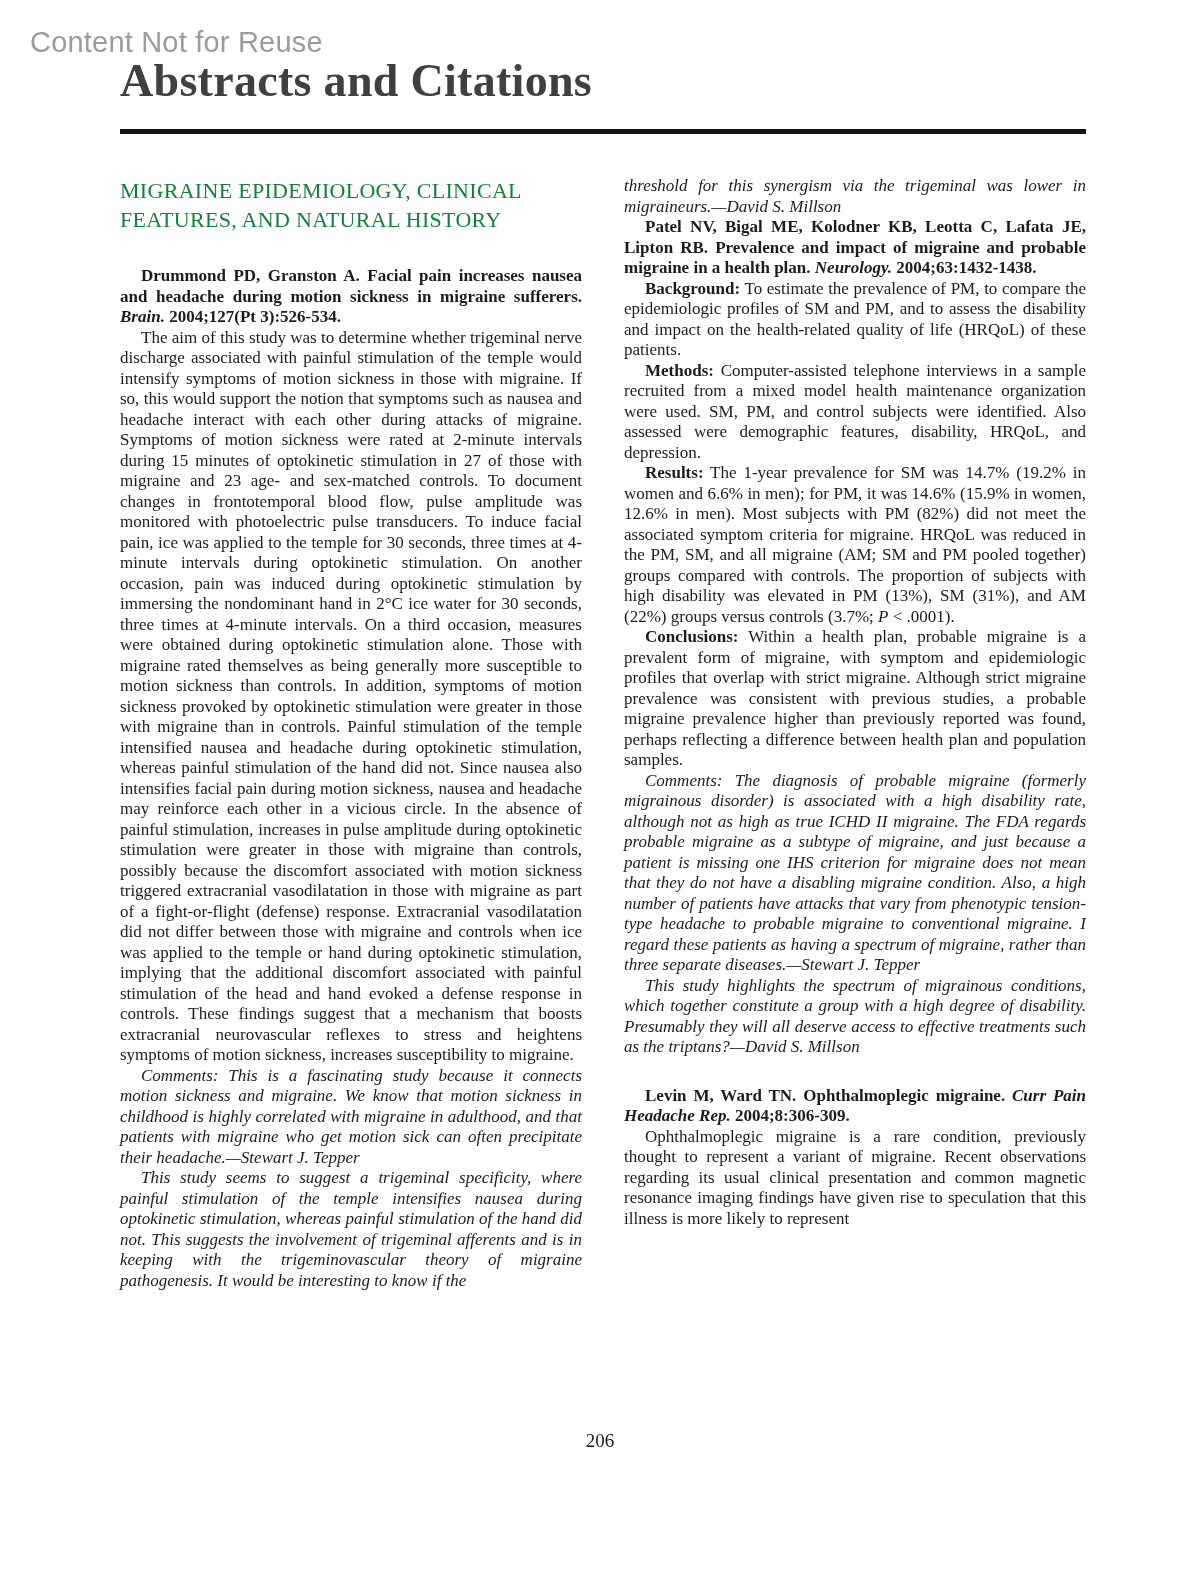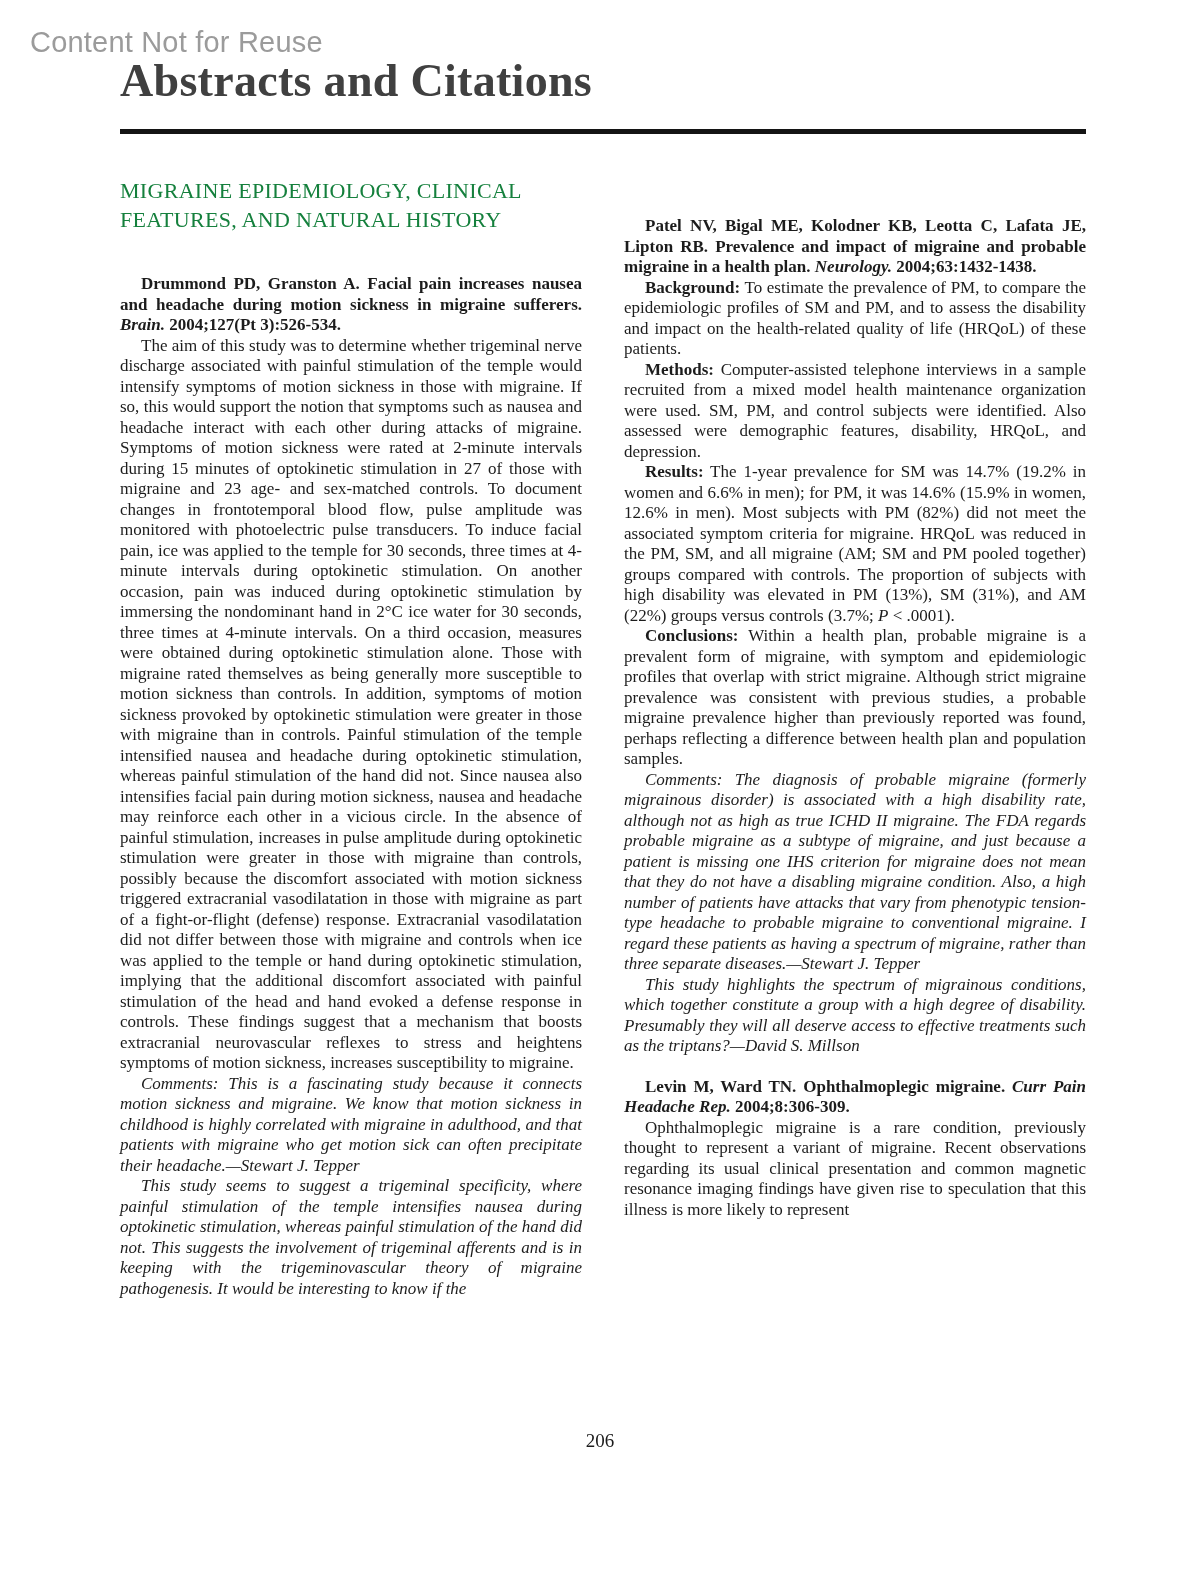--- a/index.html
+++ b/index.html
@@ -69,26 +69,26 @@
   }
   .sh-line { display: block; }
   p {
     margin: 0;
     font-size: 17px;
     line-height: 20.5px;
     text-align: justify;
     text-indent: 21px;
     color: #1c1c1c;
   }
-  .citation { font-weight: bold; margin-top: 40px; }
+  .citation { font-weight: bold; }
   .jrnl     { font-style: italic; }
   .comments { font-style: italic; }
   .no-indent { text-indent: 0; }
   .gap-lg { }
-  .gap-md { margin-top: 20px; }
+  .gap-md { margin-top: 28px; }
   .label  { font-weight: bold; }
   .ital   { font-style: italic; }
   .page-number {
     position: absolute;
     left: 0;
     top: 1430px;
     width: 1200px;
     text-align: center;
     font-size: 19px;
     color: #1c1c1c;
@@ -113,20 +113,21 @@
     <p class="citation"><span>Drummond PD, Granston A. Facial pain increases nausea and headache during motion sickness in migraine sufferers. </span><span class="jrnl">Brain.</span><span> 2004;127(Pt 3):526-534.</span></p>
 
     <p class="body-para">The aim of this study was to determine whether trigeminal nerve discharge associated with painful stimulation of the temple would intensify symptoms of motion sickness in those with migraine. If so, this would support the notion that symptoms such as nausea and headache interact with each other during attacks of migraine. Symptoms of motion sickness were rated at 2-minute intervals during 15 minutes of optokinetic stimulation in 27 of those with migraine and 23 age- and sex-matched controls. To document changes in frontotemporal blood flow, pulse amplitude was monitored with photoelectric pulse transducers. To induce facial pain, ice was applied to the temple for 30 seconds, three times at 4-minute intervals during optokinetic stimulation. On another occasion, pain was induced during optokinetic stimulation by immersing the nondominant hand in 2°C ice water for 30 seconds, three times at 4-minute intervals. On a third occasion, measures were obtained during optokinetic stimulation alone. Those with migraine rated themselves as being generally more susceptible to motion sickness than controls. In addition, symptoms of motion sickness provoked by optokinetic stimulation were greater in those with migraine than in controls. Painful stimulation of the temple intensified nausea and headache during optokinetic stimulation, whereas painful stimulation of the hand did not. Since nausea also intensifies facial pain during motion sickness, nausea and headache may reinforce each other in a vicious circle. In the absence of painful stimulation, increases in pulse amplitude during optokinetic stimulation were greater in those with migraine than controls, possibly because the discomfort associated with motion sickness triggered extracranial vasodilatation in those with migraine as part of a fight-or-flight (defense) response. Extracranial vasodilatation did not differ between those with migraine and controls when ice was applied to the temple or hand during optokinetic stimulation, implying that the additional discomfort associated with painful stimulation of the head and hand evoked a defense response in controls. These findings suggest that a mechanism that boosts extracranial neurovascular reflexes to stress and heightens symptoms of motion sickness, increases susceptibility to migraine.</p>
 
     <p class="comments">Comments: This is a fascinating study because it connects motion sickness and migraine. We know that motion sickness in childhood is highly correlated with migraine in adulthood, and that patients with migraine who get motion sick can often precipitate their headache.—Stewart J. Tepper</p>
 
     <p class="comments">This study seems to suggest a trigeminal specificity, where painful stimulation of the temple intensifies nausea during optokinetic stimulation, whereas painful stimulation of the hand did not. This suggests the involvement of trigeminal afferents and is in keeping with the trigeminovascular theory of migraine pathogenesis. It would be interesting to know if the</p>
   </div>
 
   <div class="col col-right">
+    <p class="comments no-indent">threshold for this synergism via the trigeminal was lower in migraineurs.—David S. Millson</p>
 
     <p class="citation gap-lg"><span>Patel NV, Bigal ME, Kolodner KB, Leotta C, Lafata JE, Lipton RB. Prevalence and impact of migraine and probable migraine in a health plan. </span><span class="jrnl">Neurology.</span><span> 2004;63:1432-1438.</span></p>
 
 
     <p><span class="label">Background:</span><span> To estimate the prevalence of PM, to compare the epidemiologic profiles of SM and PM, and to assess the disability and impact on the health-related quality of life (HRQoL) of these patients.</span></p>
 
     <p><span class="label">Methods:</span><span> Computer-assisted telephone interviews in a sample recruited from a mixed model health maintenance organization were used. SM, PM, and control subjects were identified. Also assessed were demographic features, disability, HRQoL, and depression.</span></p>
 
     <p><span class="label">Results:</span><span> The 1-year prevalence for SM was 14.7% (19.2% in women and 6.6% in men); for PM, it was 14.6% (15.9% in women, 12.6% in men). Most subjects with PM (82%) did not meet the associated symptom criteria for migraine. HRQoL was reduced in the PM, SM, and all migraine (AM; SM and PM pooled together) groups compared with controls. The proportion of subjects with high disability was elevated in PM (13%), SM (31%), and AM (22%) groups versus controls (3.7%; </span><span class="ital">P</span><span> &lt; .0001).</span></p>
 

